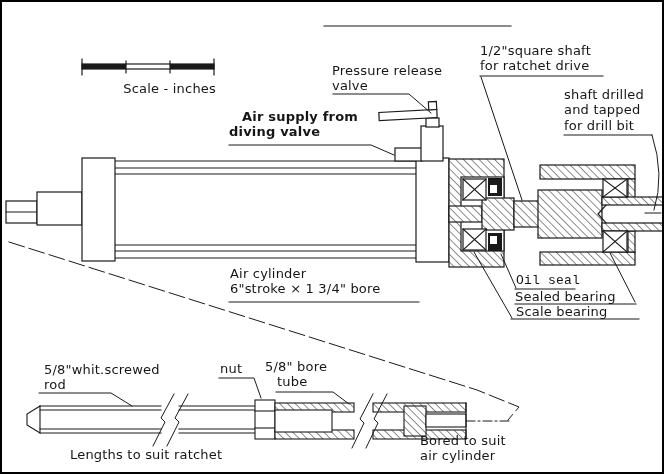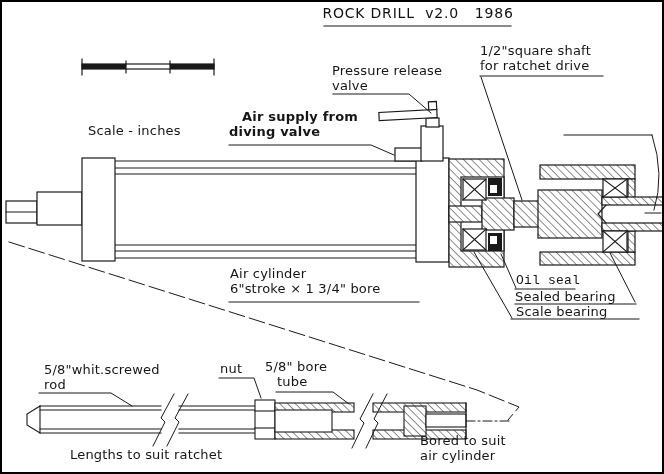--- a/index.html
+++ b/index.html
@@ -12,21 +12,21 @@
   .lbl{
     position:absolute;font-size:13px;line-height:1.18;color:#161616;
     white-space:pre;letter-spacing:0.2px;
   }
   .lbl .ind13{padding-left:13px;display:inline-block;}
   .lbl .ind12{padding-left:12px;display:inline-block;}
   .title{
     position:absolute;left:320px;top:3px;width:192px;text-align:center;
     font-size:14px;letter-spacing:0.8px;white-space:pre;color:#111;
   }
-  .ctr{text-align:left;margin-top:42px;}
+  .ctr{text-align:right;}
 </style>
 </head>
 <body>
 
 <div class="page">
 
   <svg width="664" height="474" viewBox="0 0 664 474">
     <defs>
       <pattern id="hx" width="5.5" height="5.5" patternUnits="userSpaceOnUse" patternTransform="rotate(-45)">
         <rect width="5.5" height="5.5" fill="#ffffff"></rect>
@@ -176,30 +176,30 @@
           <path d="M513,302 H634"></path>
         <path d="M472,250 L510,316"></path>
           <path d="M509,317 H637"></path>
         <path d="M37,391 H109 L130,404"></path>
         <path d="M217,376 H252 L259,396"></path>
         <path d="M274,390 H331 L347,402"></path>
       </g>
     </g>
   </svg>
 
-  <div class="title">ROCK DRILL  v2.0   1986</div>
 
   <div class="lbl ctr" style="left:86px;top:79px;width:128px;">Scale - inches</div>
 
   <div class="lbl" style="left:330px;top:61px;"><span>Pressure release</span><br><span>valve</span></div>
 
   <div class="lbl" style="left:227px;top:107px;font-weight:bold;"><span class="ind13">Air supply from</span><br><span>diving valve</span></div>
 
   <div class="lbl" style="left:478px;top:41px;"><span>1/2"square shaft</span><br><span>for ratchet drive</span></div>
 
+  <div class="lbl" style="left:562px;top:85px;"><span>shaft drilled</span><br><span>and tapped</span><br><span>for drill bit</span></div>
 
   <div class="lbl" style="left:228px;top:264px;"><span>Air cylinder</span><br><span>6"stroke × 1 3/4" bore</span></div>
 
   <div class="lbl" style="left:514px;top:271px;font-family:Liberation Mono, monospace;">Oil seal</div>
   <div class="lbl" style="left:513px;top:287px;">Sealed bearing</div>
   <div class="lbl" style="left:514px;top:302px;">Scale bearing</div>
 
   <div class="lbl" style="left:42px;top:360px;"><span>5/8"whit.screwed</span><br><span>rod</span></div>
 
   <div class="lbl" style="left:218px;top:359px;">nut</div>

